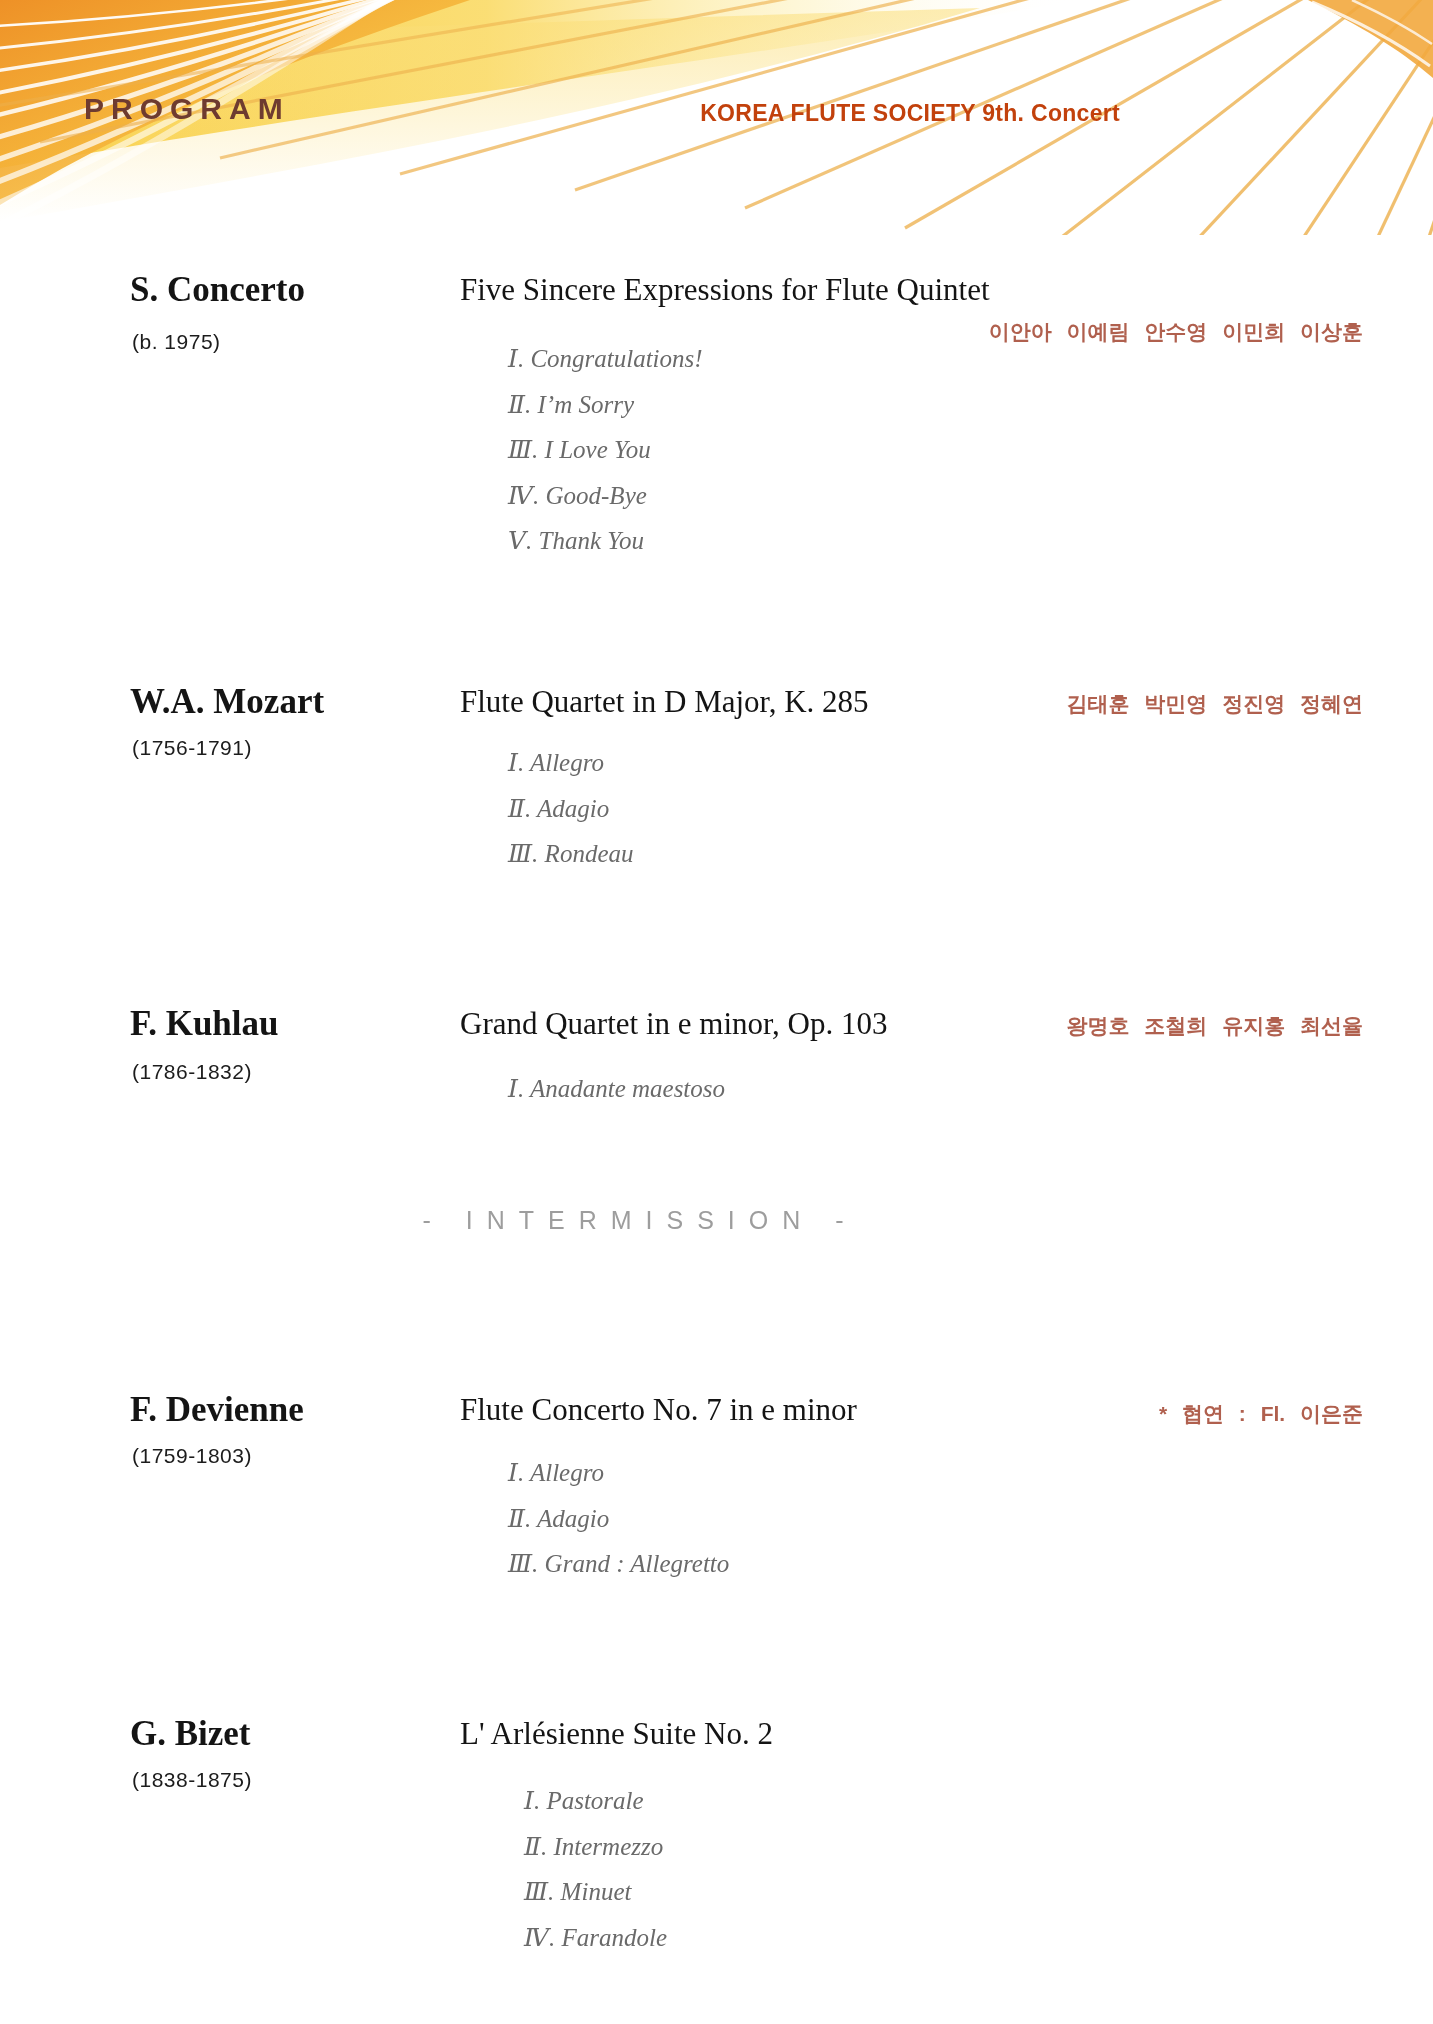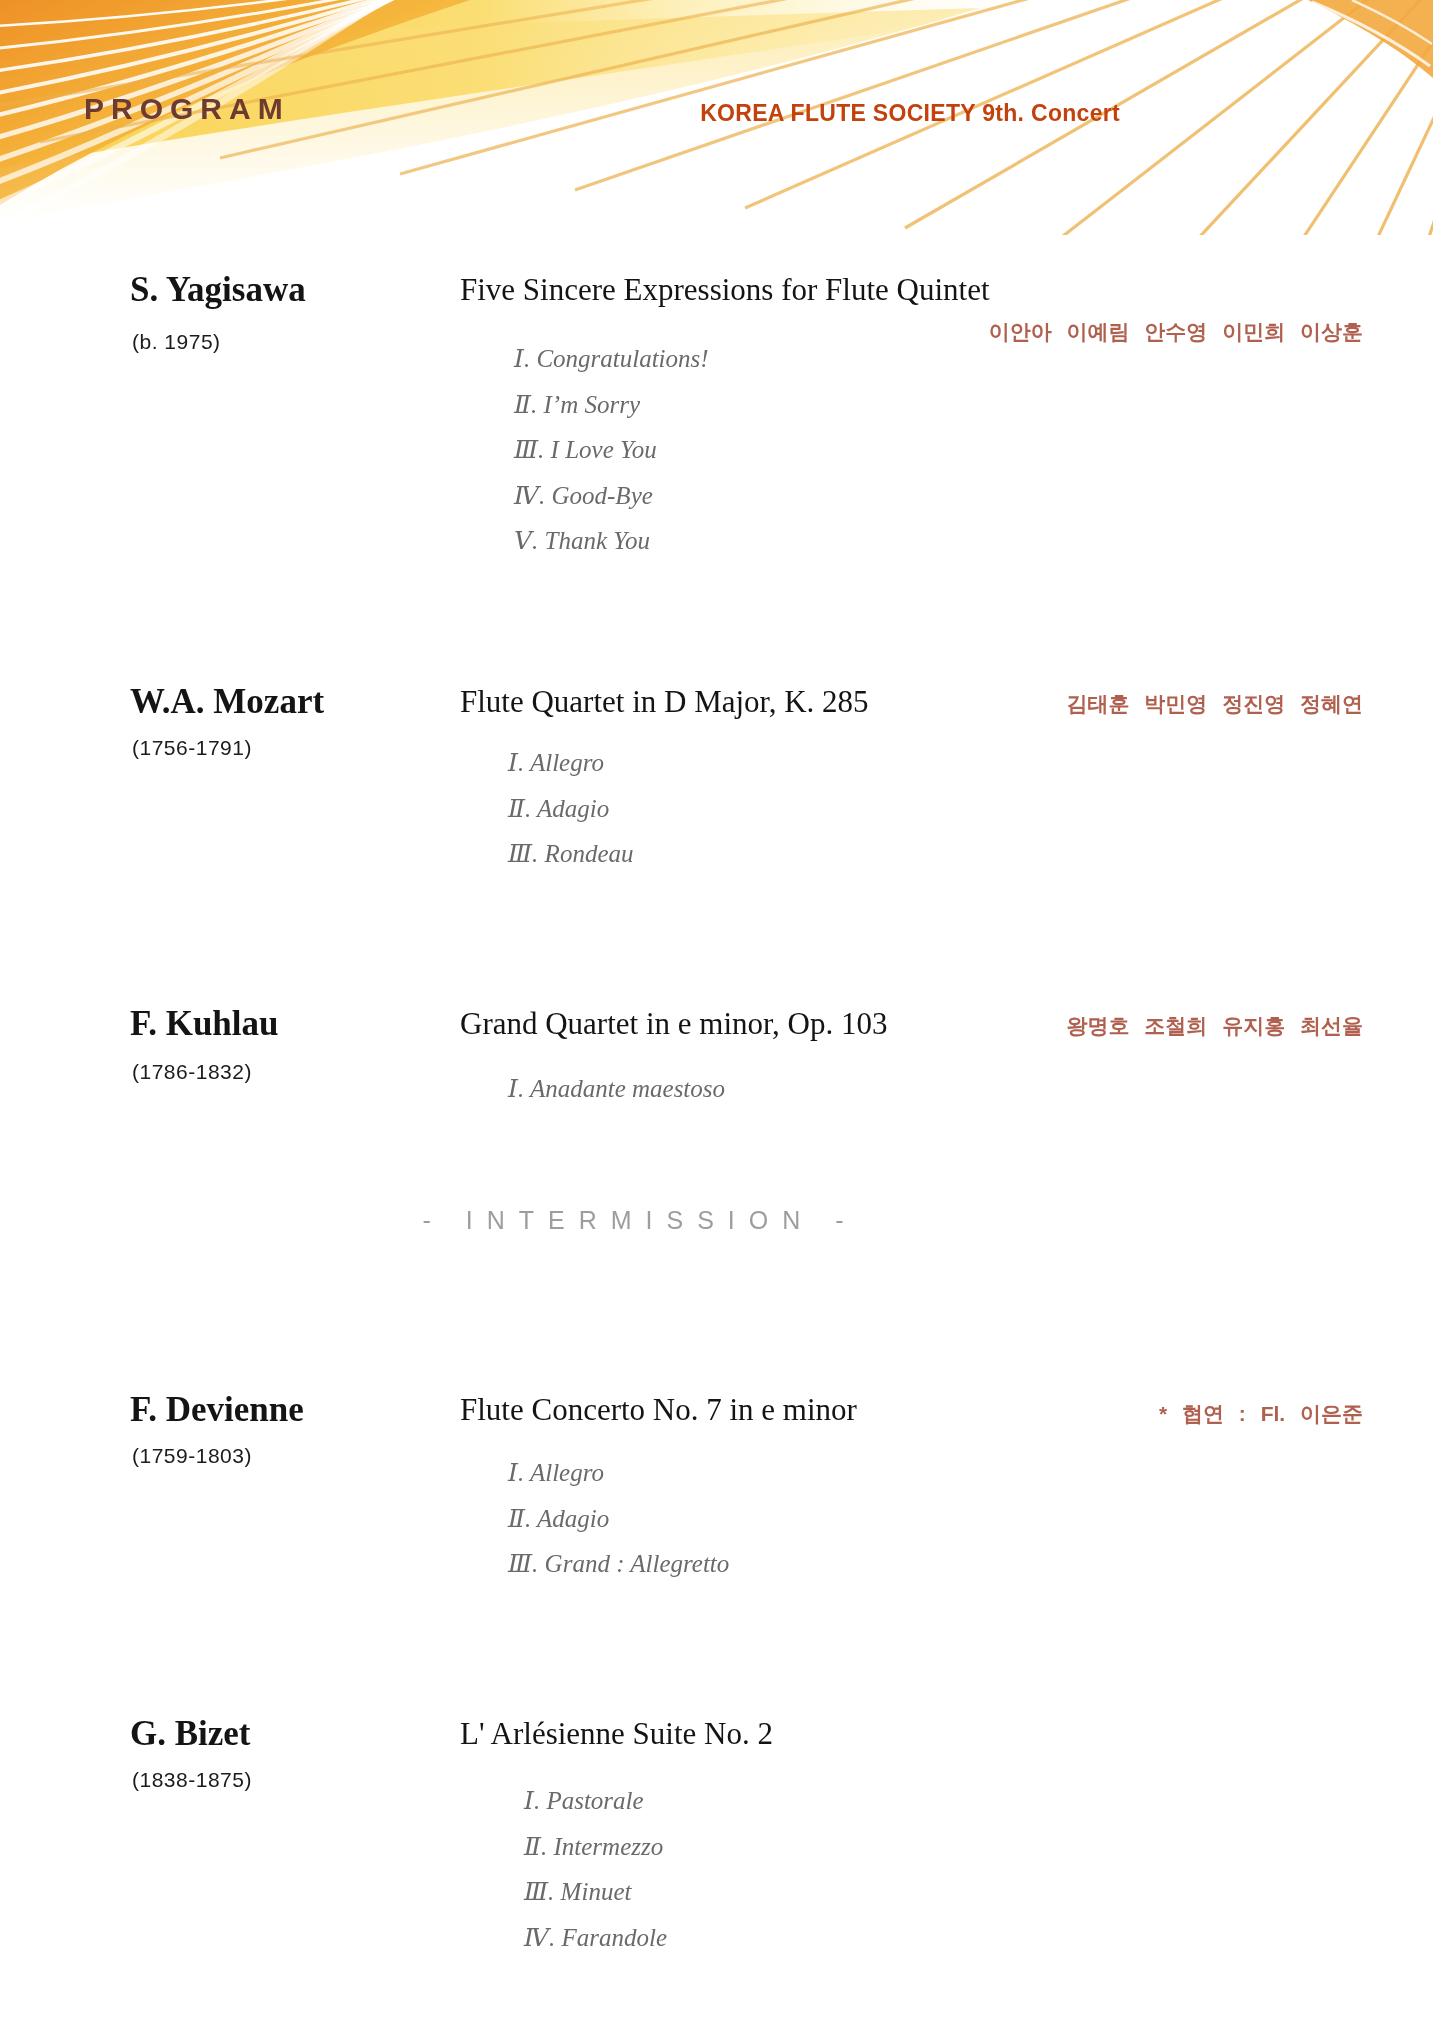--- a/index.html
+++ b/index.html
@@ -52,21 +52,21 @@
     line-height:45.5px; white-space:nowrap;
   }
 
   .intermission {
     position:absolute; top:1206px; left:0; width:1280px;
     text-align:center;
     font-size:25px; letter-spacing:14px; color:#9d9d9d; font-weight:400;
   }
 
   
-  #sec0 { top:270px; }  #sec0 .dates { top:60px; } #sec0 .performers { top:48px; } #sec0 .movements { top:66px;margin-left:6px; }
+  #sec0 { top:270px; }  #sec0 .dates { top:60px; } #sec0 .performers { top:48px; } #sec0 .movements { top:66px; }
   #sec1 { top:682px; }  #sec1 .dates { top:54px; } #sec1 .performers { top:8px;  } #sec1 .movements { top:58px; }
   #sec2 { top:1004px; } #sec2 .dates { top:56px; } #sec2 .performers { top:8px;  } #sec2 .movements { top:62px; }
   #sec3 { top:1390px; } #sec3 .dates { top:54px; } #sec3 .performers { top:10px; } #sec3 .movements { top:60px; }
   #sec4 { top:1714px; } #sec4 .dates { top:54px; } #sec4 .movements { top:64px;margin-left:16px; }
 </style>
 </head>
 <body>
 
 <div class="header">
   <svg class="waves" viewBox="0 0 1433 235" preserveAspectRatio="none">
@@ -127,21 +127,21 @@
     <path d="M1433,0 L1308,0 C 1360,26 1398,48 1433,78 Z" fill="#F2A93E" opacity="0.9"></path>
     <path d="M1312,2 Q 1380,30 1430,66" stroke="#ffffff" stroke-width="3" fill="none" opacity="0.8"></path>
     <path d="M1352,0 Q 1400,22 1432,44" stroke="#ffffff" stroke-width="2.5" fill="none" opacity="0.75"></path>
   </svg>
 
   <div class="program-label">PROGRAM</div>
   <div class="concert-title">KOREA FLUTE SOCIETY 9th. Concert</div>
 </div>
 
 <div class="section" id="sec0">
-  <div class="composer">S. Yagisawa</div>
+  <div class="composer">S. Concerto</div>
   <div class="dates">(b. 1975)</div>
   <div class="piece">Five Sincere Expressions for Flute Quintet</div>
   <div class="performers">이안아 이예림 안수영 이민희 이상훈</div>
   <div class="movements">
     <div>Ⅰ. Congratulations!</div>
     <div>Ⅱ. I’m Sorry</div>
     <div>Ⅲ. I Love You</div>
     <div>Ⅳ. Good-Bye</div>
     <div>Ⅴ. Thank You</div>
   </div>

